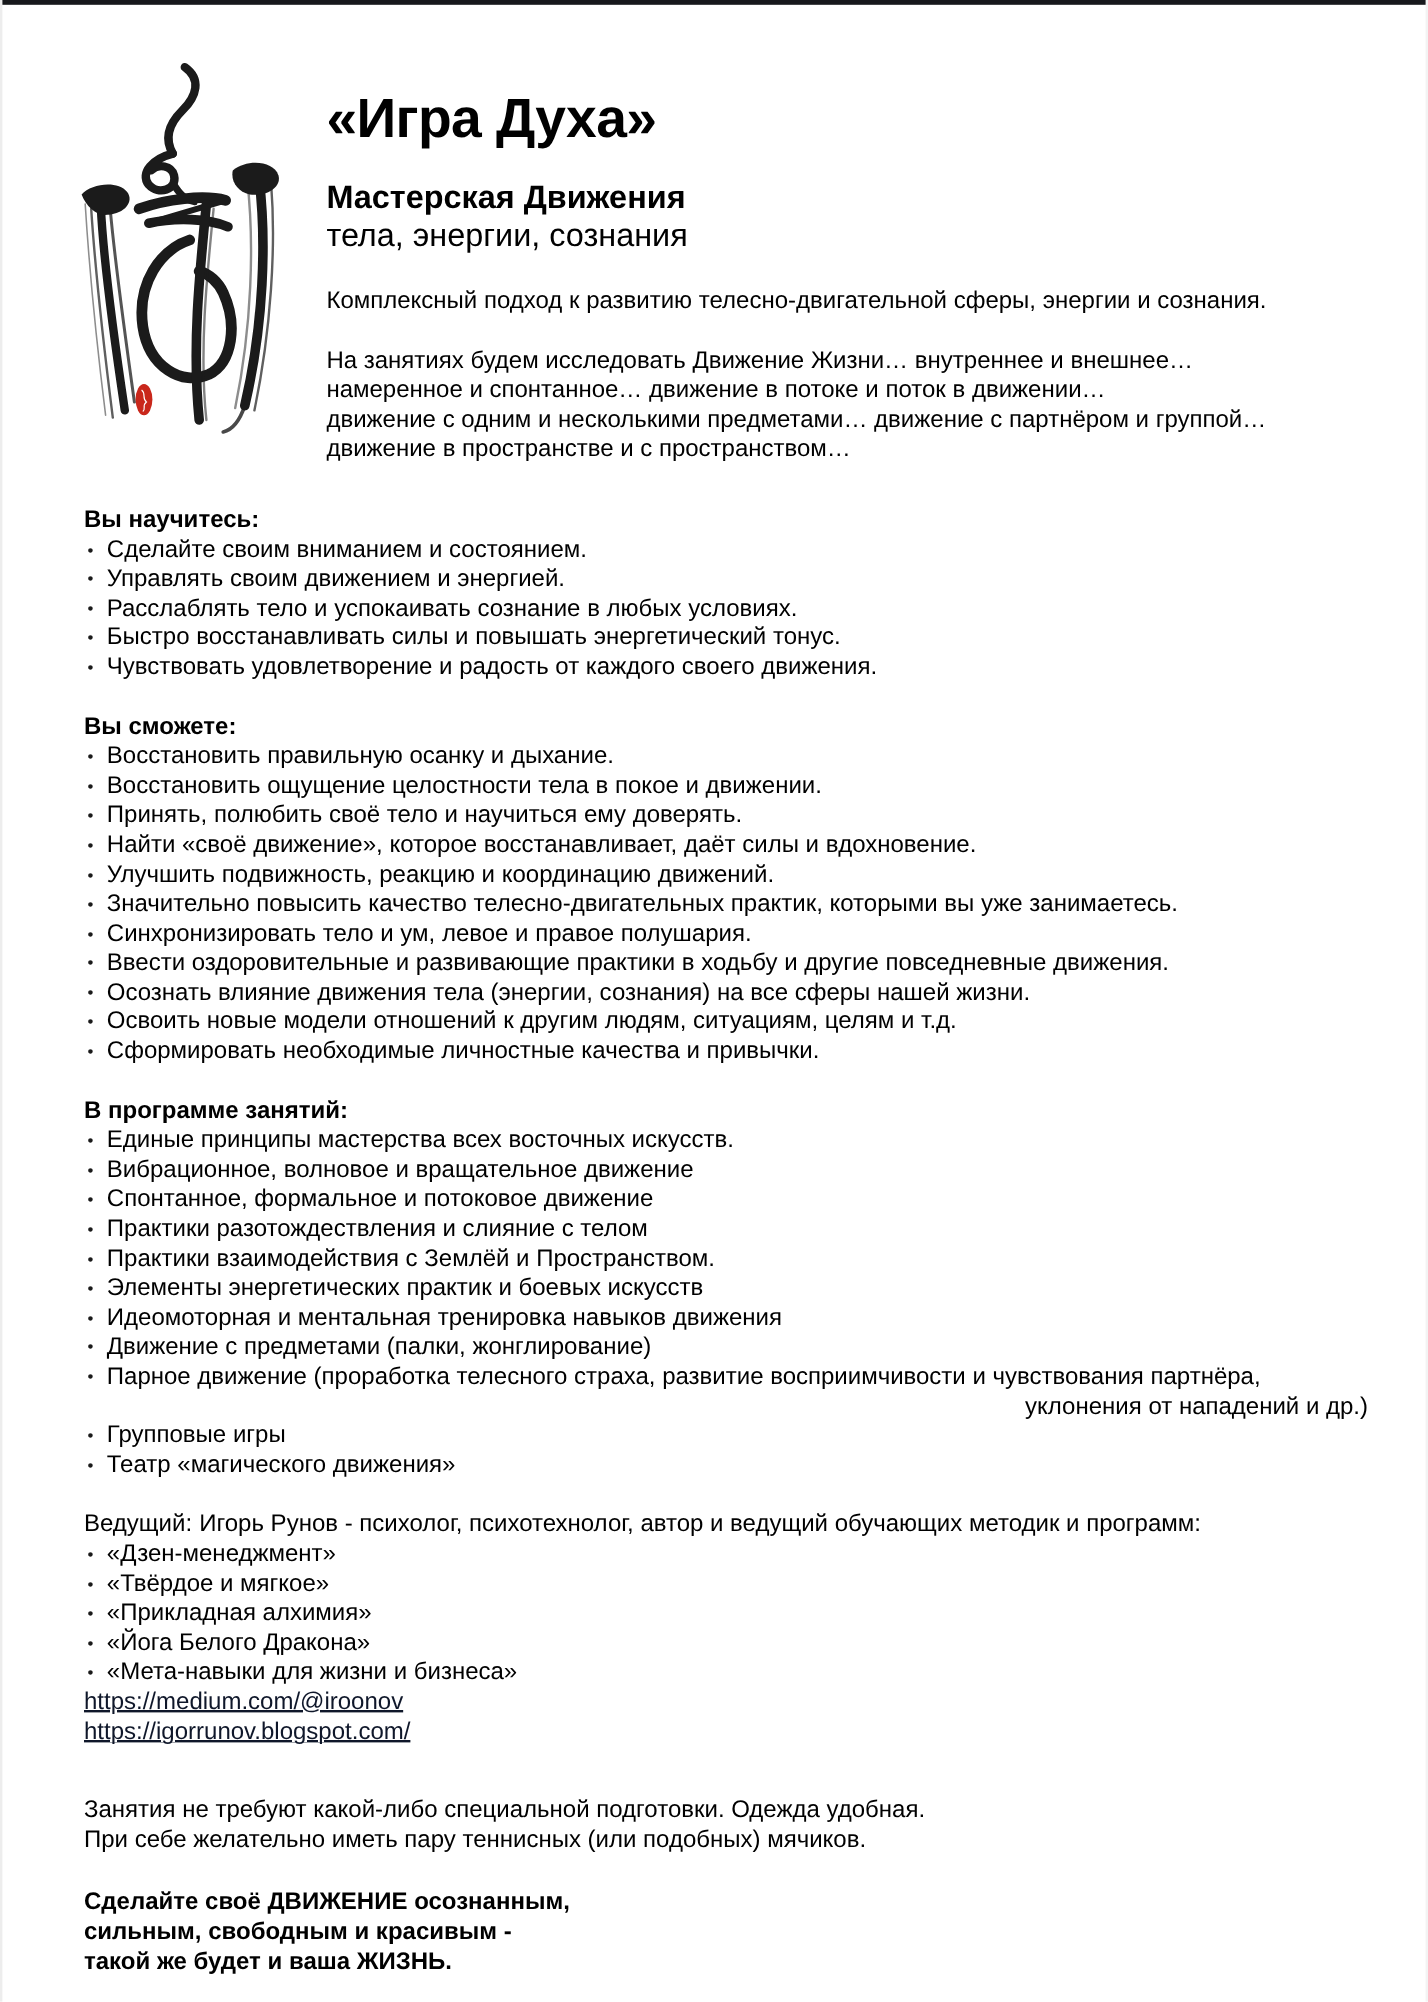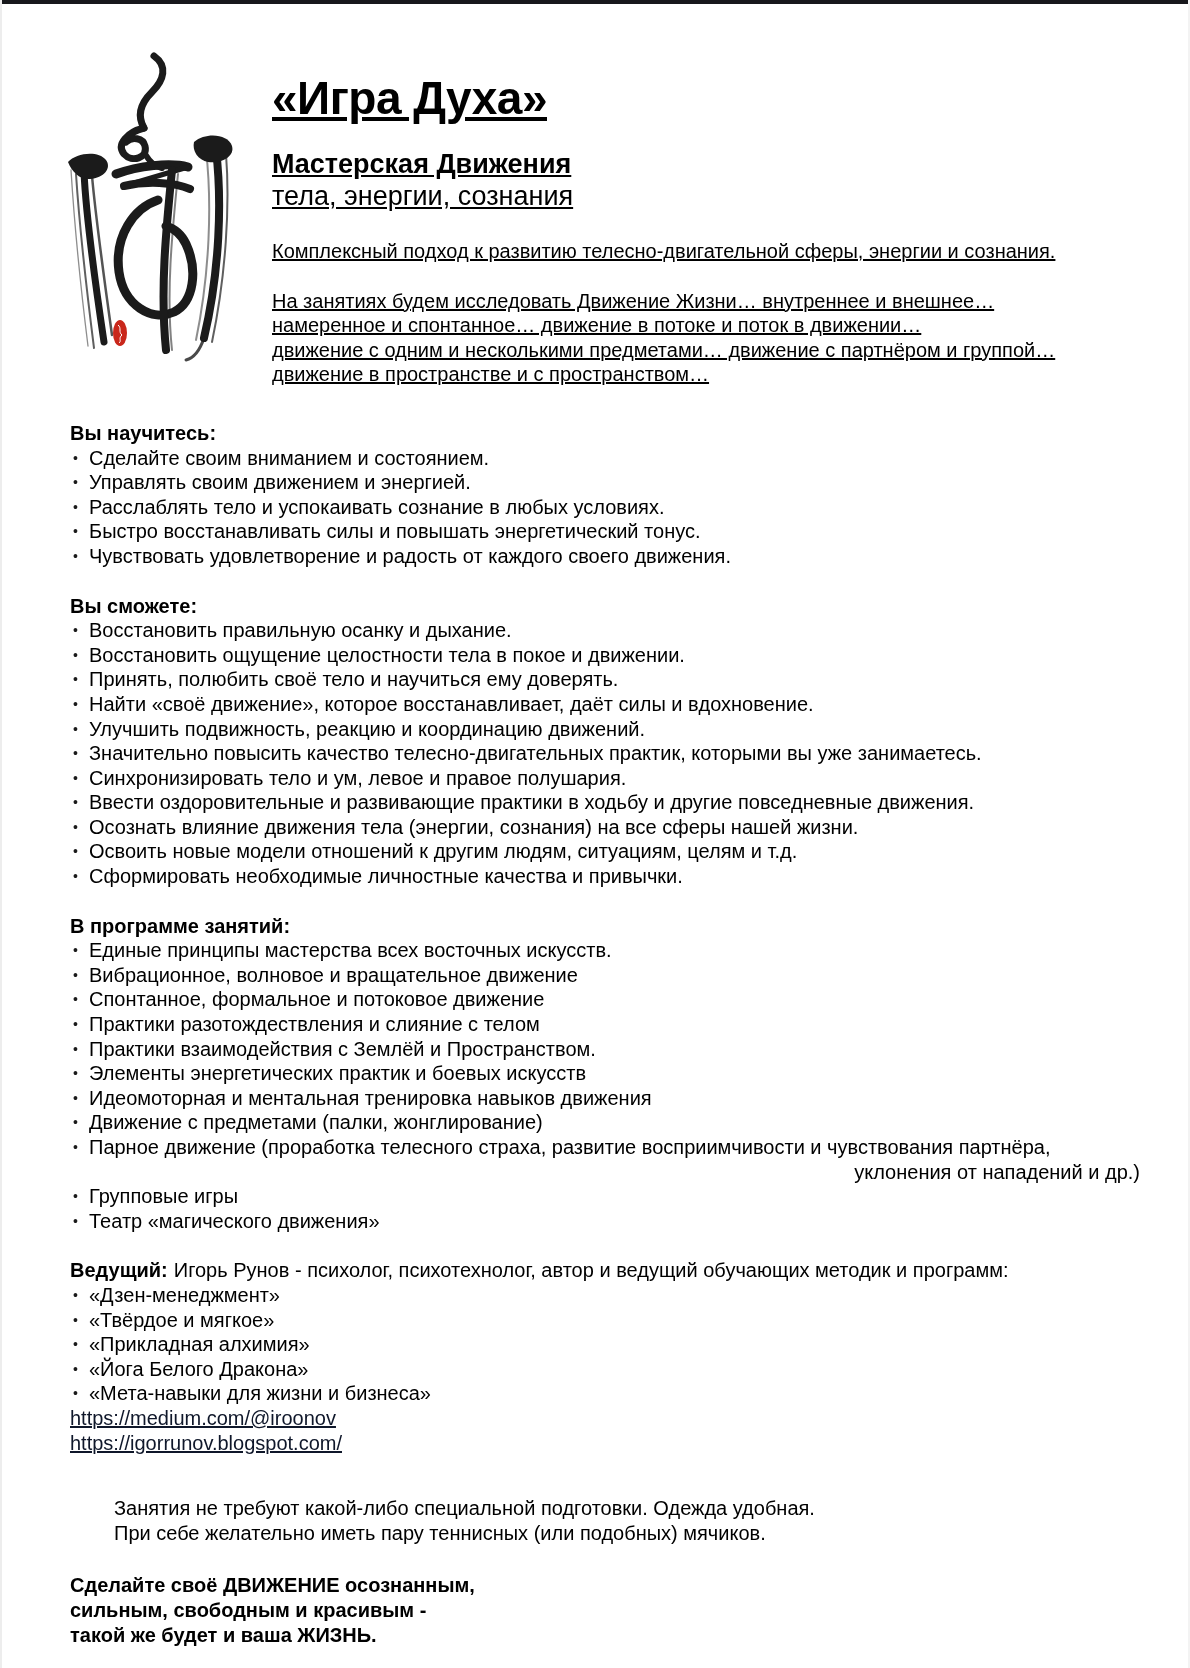--- a/index.html
+++ b/index.html
@@ -9,45 +9,45 @@
     font-family:"Liberation Sans", sans-serif; color:#000;
     -webkit-font-smoothing:antialiased;
   }
   .page { position:absolute; inset:0; background:#fff;
     border-left:2px solid #ededed; border-right:2px solid #f3f3f3; }
   .topbar { position:absolute; top:0; left:0; right:0; height:4px; background:#17181c; z-index:5; }
 
   .header { display:flex; align-items:flex-start; padding:50px 60px 0 44px; }
   .art { width:208px; height:318px; flex:none; }
   .art svg { width:100%; height:100%; display:block; }
-  .title-block { padding-left:18px; padding-top:22px;text-decoration:underline; }
+  .title-block { padding-left:18px; padding-top:22px; }
 
   h1 { font-size:46px; line-height:52px; font-weight:bold; letter-spacing:-0.5px; }
   h2 { font-size:27px; line-height:32px; font-weight:bold; margin-top:24px; }
   .subtitle-light { font-size:27px; line-height:32px; font-weight:normal; }
 
   .body-text { font-size:20px; line-height:24.6px; }
   .intro { margin-top:27px; }
   .multiline span { display:block; }
   .intro2 { margin-top:25px; }
 
   main { padding:0 48px 0 68px; }
   section { margin-top:25px; }
   section.first { margin-top:34px; }
   h4 { font-size:20px; line-height:24.6px; font-weight:bold; }
   ul { list-style:none; }
   li { position:relative; padding-left:19px; }
   li::before { content:"•"; position:absolute; left:3px; top:0; font-size:14px; color:#1a1a1a; }
   .wrap2 { display:block; padding-left:62px;text-align:right; }
 
   .leader-block { margin-top:25px; }
-  .leader-label { font-weight:bold; margin-right:6px;text-align:center; }
+  .leader-label { font-weight:normal; margin-right:6px;text-align:center; }
   .links a { display:block; color:#0f172a; text-decoration:underline; cursor:pointer; }
 
-  .notes { margin-top:41px;margin-left:44px; }
+  .notes { margin-top:41px; }
   .closing { margin-top:28px; font-weight:bold; line-height:25px; }
 </style>
 </head>
 <body>
 
 <div class="page">
   <div class="topbar"></div>
 
   <header class="header">
     <div class="art">

